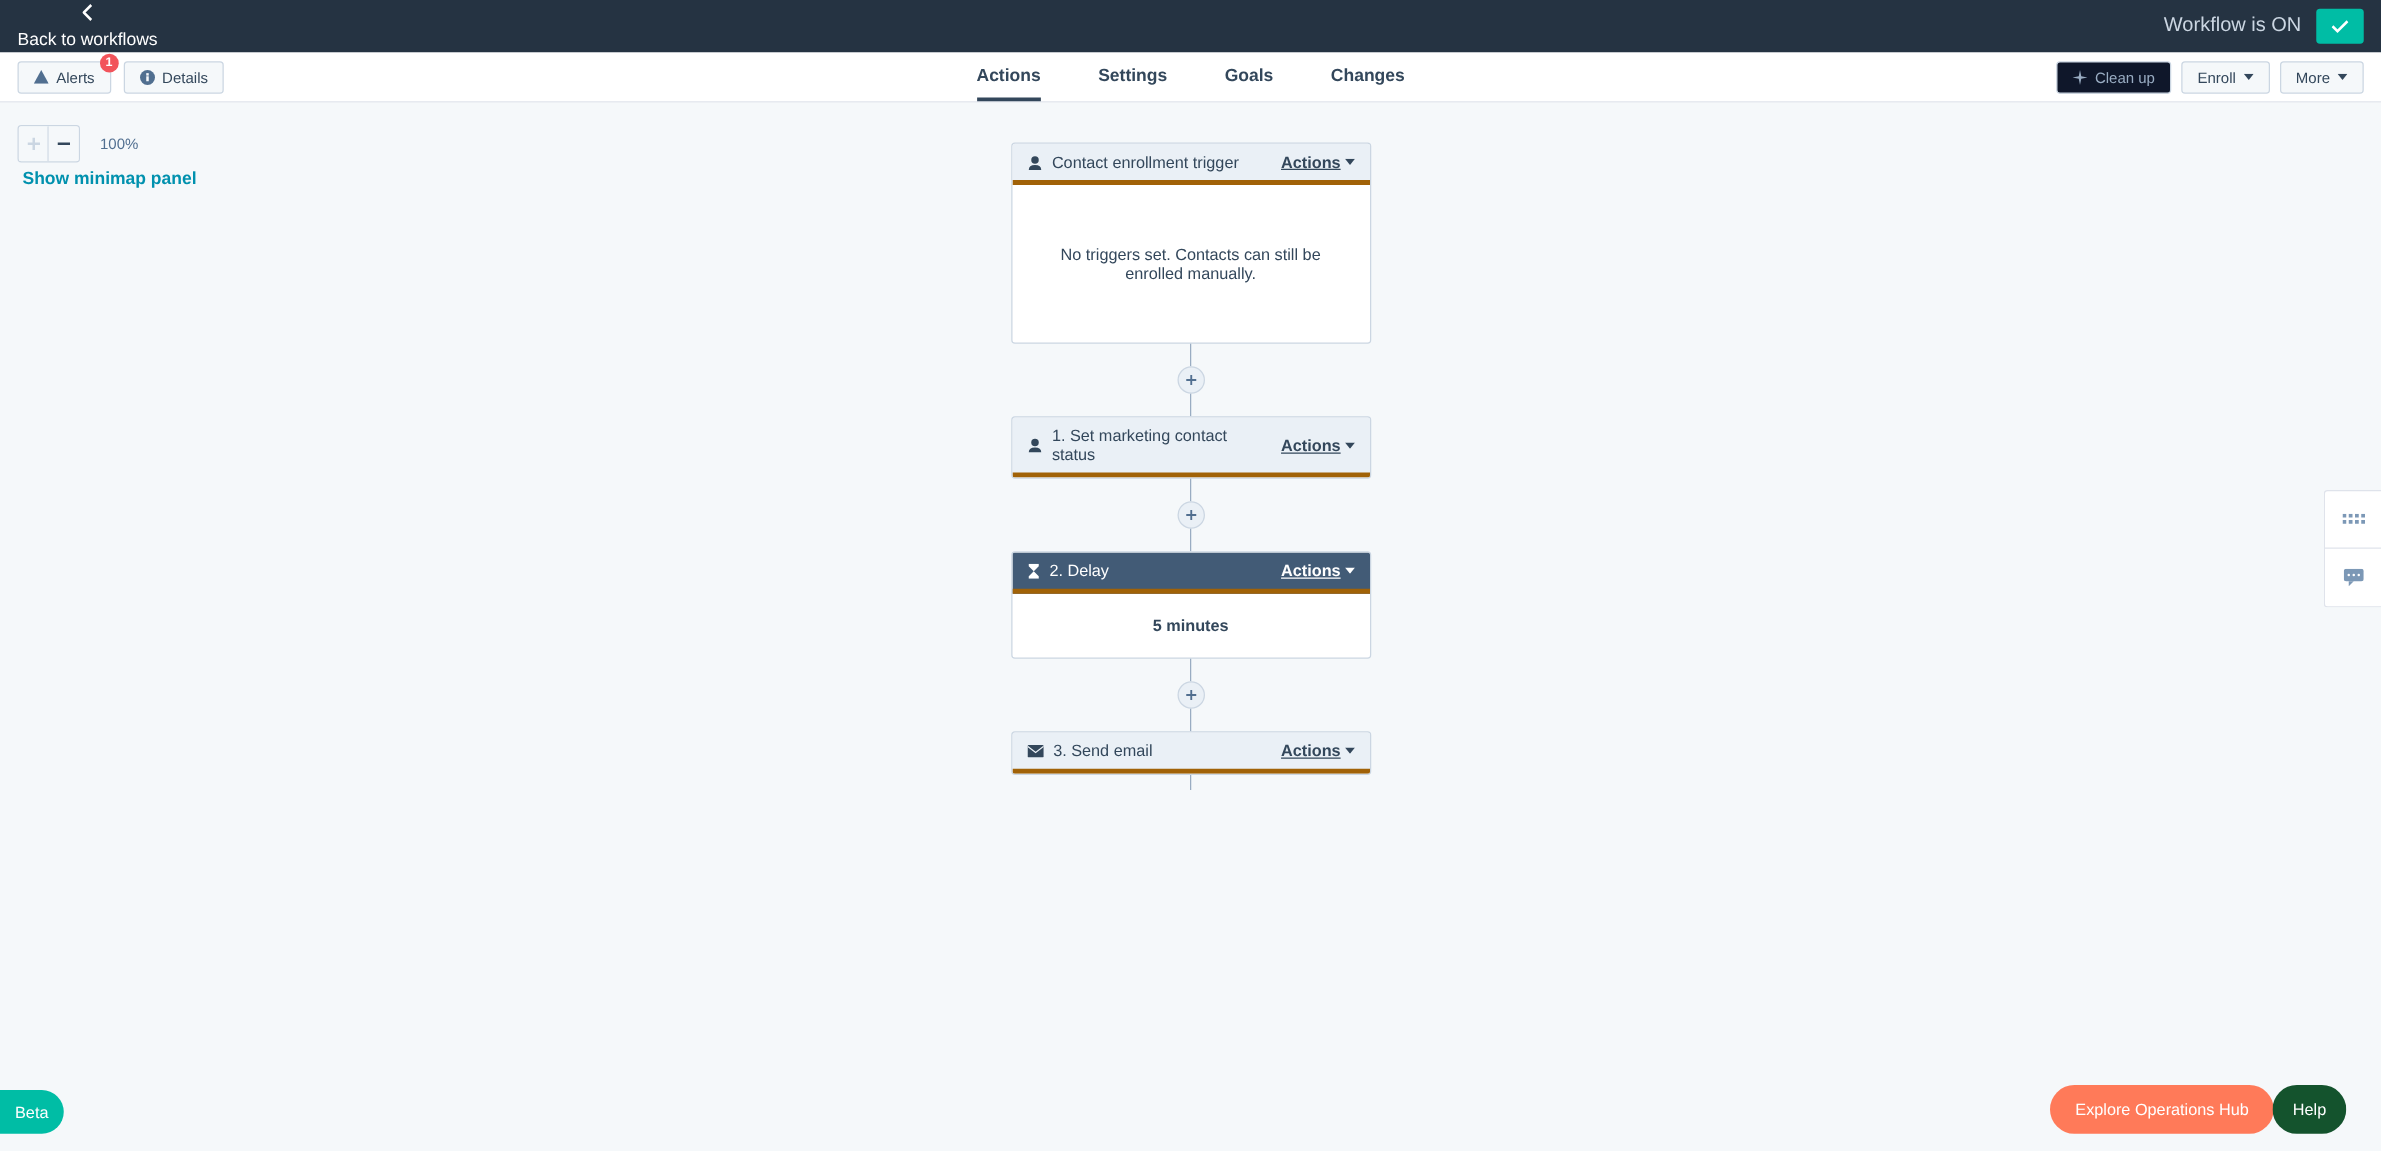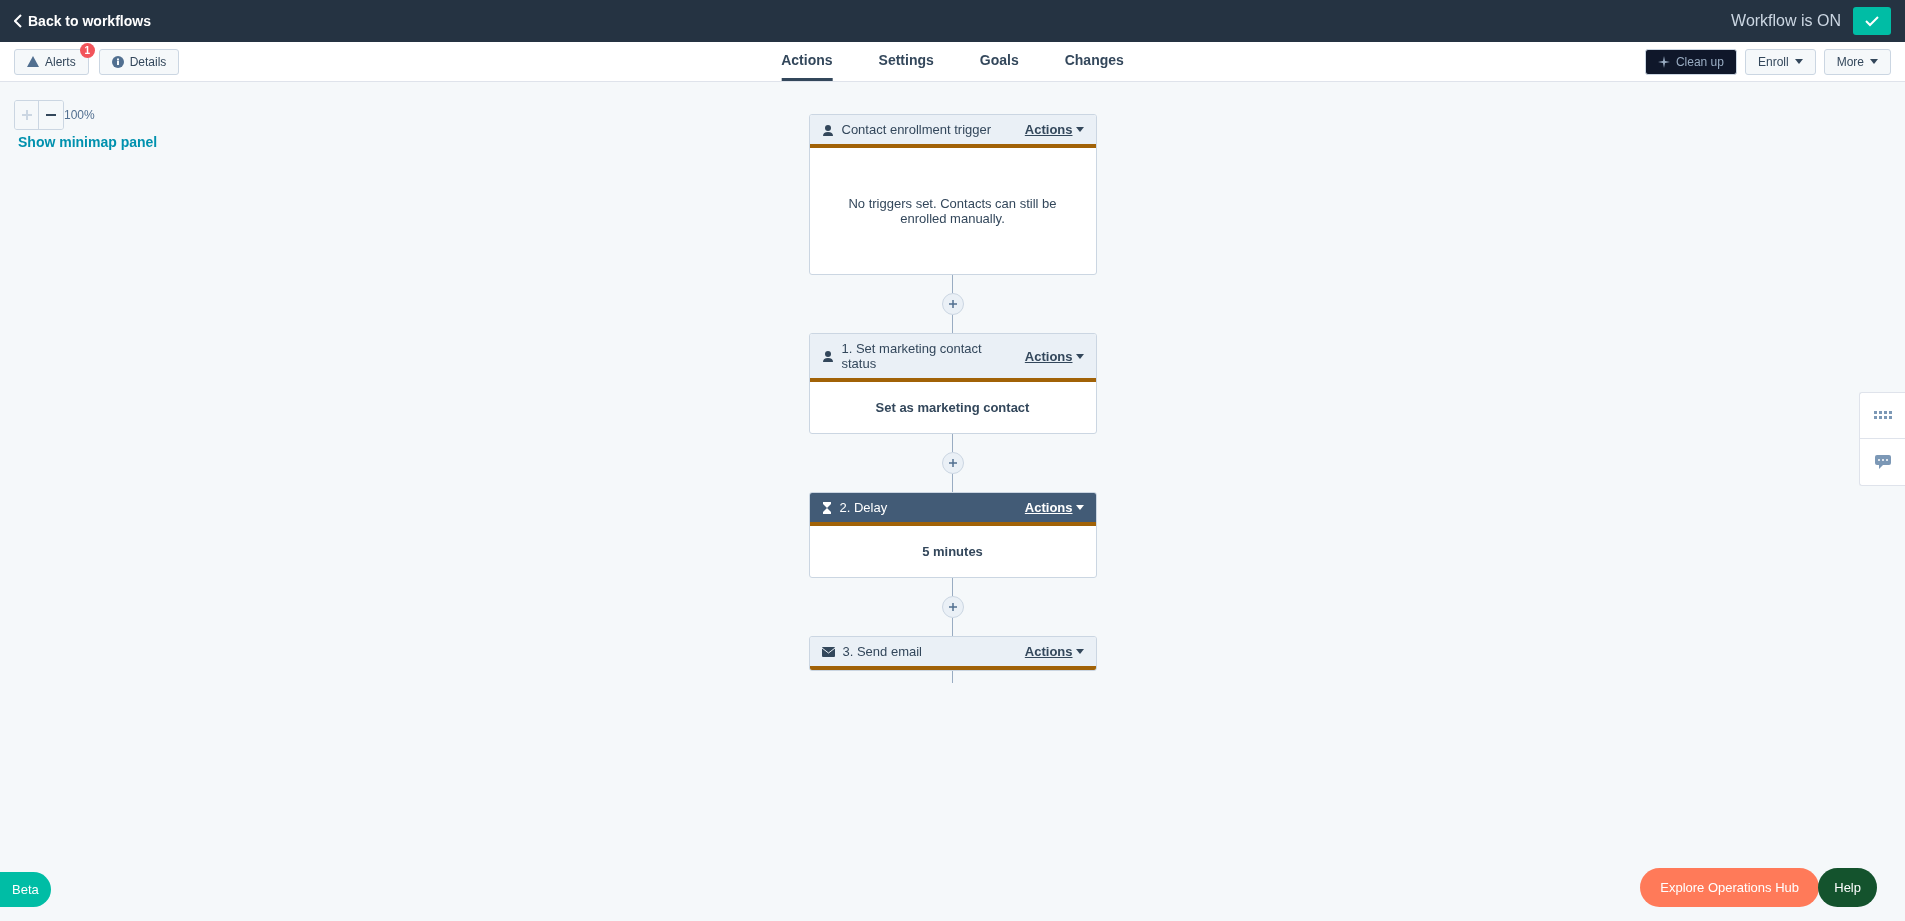--- a/index.html
+++ b/index.html
@@ -1,20 +1,20 @@
 <!DOCTYPE html>
 <html><head>
 <meta charset="utf-8">
 <style>
 * { box-sizing: border-box; margin: 0; padding: 0; }
 body { font-family: -apple-system, BlinkMacSystemFont, "Segoe UI", Helvetica, Arial, sans-serif; background: #f5f8fa; color: #33475b; font-size: 14px; overflow: hidden; }
 
 
 .header { background: #253342; height: 42px; display: flex; align-items: center; padding: 0 14px; color: #fff; position: relative; }
-.back-link { display: flex; align-items: center; gap: 6px; font-weight: 700; font-size: 14px; cursor: pointer; }
+.back-link { display: flex; align-items: center; gap: 6px; font-weight: 400; font-size: 14px; cursor: pointer; flex-direction: column; }
 .header-center { position: absolute; left: 50%; transform: translateX(-50%); display: flex; align-items: center; gap: 10px; }
 .workflow-title { font-size: 18px; font-weight: 600; }
 .edit-icon { cursor: pointer; }
 .header-right { margin-left: auto; display: flex; align-items: center; gap: 12px; }
 .workflow-status { font-size: 16px; color: #cbd6e2; }
 .check-btn { background: #00bda5; width: 38px; height: 28px; border-radius: 3px; display: flex; align-items: center; justify-content: center; cursor: pointer; }
 
 
 .subheader { background: #fff; height: 40px; display: flex; align-items: center; padding: 0 14px; border-bottom: 1px solid #dfe3eb; position: relative; }
 .sub-left { display: flex; gap: 10px; }
@@ -22,21 +22,21 @@
 .pill-btn svg { flex-shrink: 0; }
 .badge { position: absolute; top: -7px; right: -7px; background: #f2545b; color: #fff; font-size: 10px; font-weight: 600; width: 15px; height: 15px; border-radius: 50%; display: flex; align-items: center; justify-content: center; }
 .tabs { position: absolute; left: 50%; transform: translateX(-50%); display: flex; gap: 46px; height: 100%; align-items: center; }
 .tab { color: #33475b; font-weight: 700; cursor: pointer; height: 100%; display: flex; align-items: center; border-bottom: 3px solid transparent; }
 .tab.active { font-weight: 600; border-bottom-color: #33475b; }
 .sub-right { margin-left: auto; display: flex; gap: 8px; }
 .cleanup-btn { color: #99acc2; background: #0f172a; }
 
 
 .canvas { position: relative; height: calc(100vh - 82px); overflow: auto; }
-.zoom-controls { position: absolute; top: 18px; left: 14px; display: flex; align-items: center; gap: 0; }
+.zoom-controls { position: absolute; top: 18px; left: 14px; display: flex; align-items: center; gap: 16px; }
 .zoom-btns { display: flex; border: 1px solid #cbd6e2; border-radius: 3px; overflow: hidden; }
 .zoom-btn { width: 24px; height: 28px; background: #f5f8fa; display: flex; align-items: center; justify-content: center; cursor: pointer; color: #33475b; }
 .zoom-btn.disabled { color: #cbd6e2; cursor: default; }
 .zoom-btn:first-child { border-right: 1px solid #cbd6e2; }
 .zoom-level { font-size: 12px; color: #516f90; }
 .minimap-link { position: absolute; top: 52px; left: 18px; color: #0091ae; font-weight: 600; font-size: 14px; cursor: pointer; }
 
 
 .flow { width: 288px; margin: 32px auto 0; display: flex; flex-direction: column; align-items: center; }
 .card { width: 288px; border: 1px solid #cbd6e2; border-radius: 3px; background: #fff; overflow: hidden; }
@@ -185,21 +185,20 @@
             <path d="M1 12 Q1 8 6 8 Q11 8 11 12 Z" fill="#33475b"></path>
           </svg>
         <span class="title-text">1. Set marketing contact status</span>
         <span class="actions-link">
           <span>Actions</span>
           <svg width="8" height="5" viewBox="0 0 8 5">
               <path d="M0 0 L4 5 L8 0 Z" fill="#33475b"></path>
             </svg>
         </span>
       </div>
-      <div class="card-body"><span class="bold">Set as marketing contact</span></div>
     </div>
 
     <div class="connector"></div>
     <div class="add-btn">
       <svg width="10" height="10" viewBox="0 0 10 10">
           <path d="M5 1 V9 M1 5 H9" stroke="#516f90" stroke-width="1.5"></path>
         </svg>
     </div>
     <div class="connector"></div>
 

